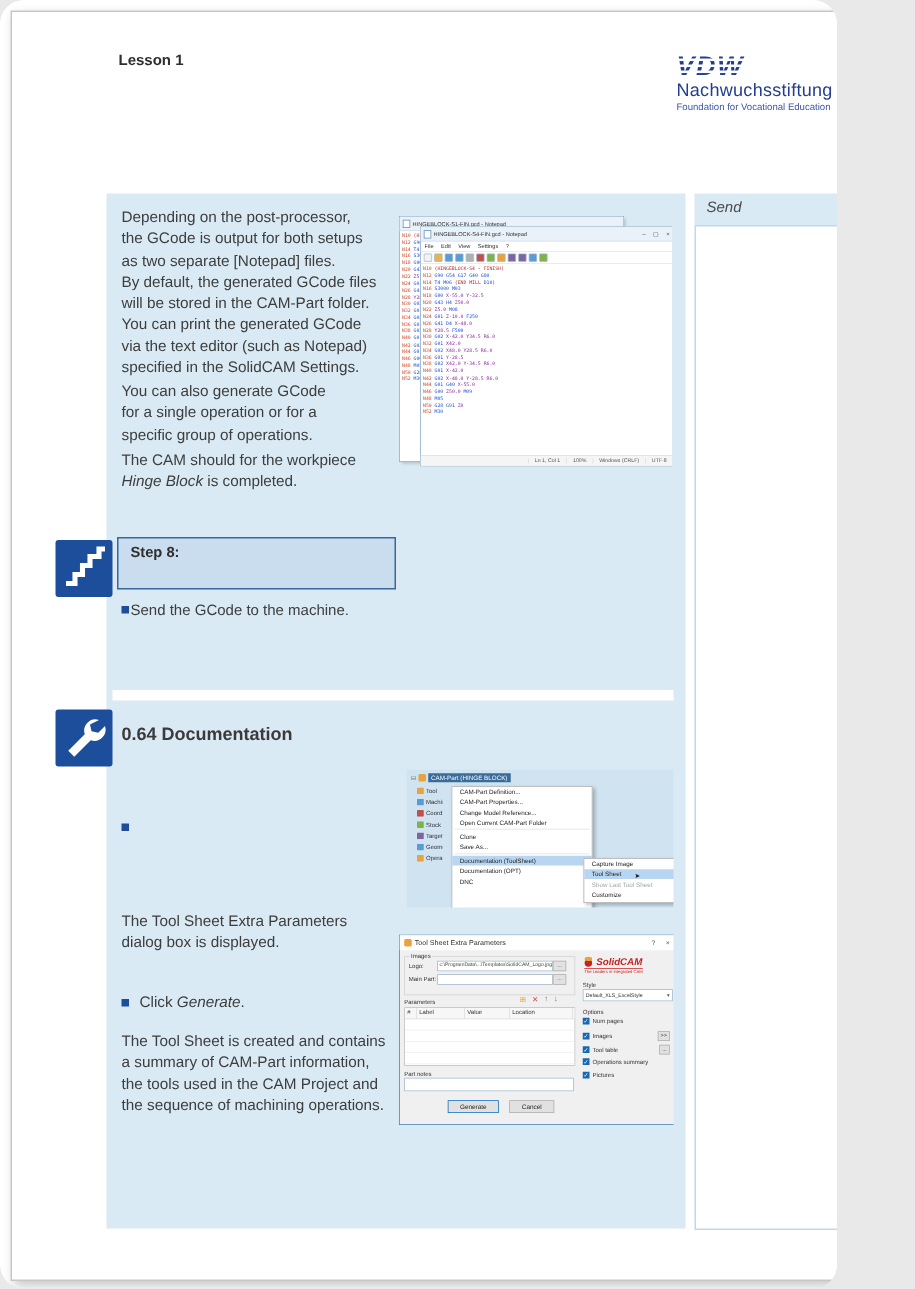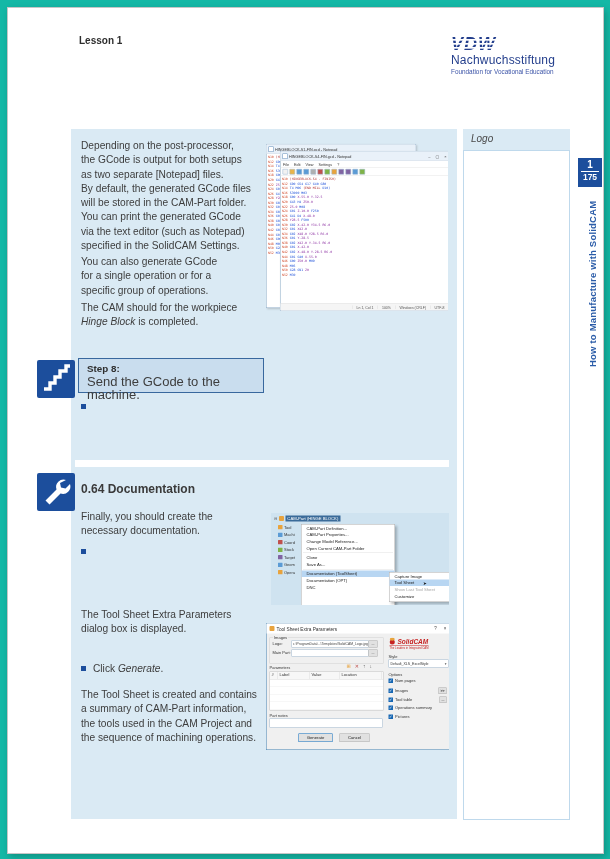--- a/index.html
+++ b/index.html
@@ -1,16 +1,16 @@
 <!DOCTYPE html>
 <html><head>
 <meta charset="utf-8">
 <style>
   html,body{margin:0;padding:0;background:#e9e9e9;font-family:"Liberation Sans",sans-serif;}
-  .stage{position:relative;width:610px;height:859px;background:#14b8a6;overflow:hidden;}
+  .stage{position:relative;width:558px;height:859px;background:#ffffff;overflow:hidden;border-radius:16px;}
   .page{position:absolute;left:7px;top:7px;width:595px;height:845px;background:#ffffff;
         border:1px solid #c6c6c6;box-shadow:2px 3px 7px rgba(0,0,0,.22);}
   .abs{position:absolute;}
   
   .lesson{left:71px;top:27px;font-size:10px;font-weight:bold;color:#2e2e2e;}
   .nach{left:443px;top:45px;font-size:12px;color:#233e8c;letter-spacing:.2px;}
   .foundation{left:443px;top:60px;font-size:6.4px;color:#3d55a8;}
   
   .content-bg{left:63px;top:121px;width:386px;height:690px;background:#daeaf4;}
   .notes-head{left:455px;top:121px;width:107px;height:21px;background:#daeaf4;}
@@ -24,21 +24,21 @@
   
   .p{font-size:10.2px;line-height:14.3px;color:#3d3d3d;white-space:pre-line;}
   .it{font-style:italic;}
   .bullet-sq{width:5px;height:5px;background:#1c4e9c;}
   .heading{font-size:12px;font-weight:bold;color:#3a3a3a;}
   .divider{left:67px;top:452px;width:374px;height:7px;background:#ffffff;}
   .step-icon,.wrench-icon{width:38px;height:38px;background:#1c4e9c;border-radius:2px;}
   .step-box{left:70px;top:350px;width:186px;height:35px;background:#c9ddee;border:1px solid #38689e;
             padding:3px 0 0 8px;box-sizing:border-box;}
   .step-box .sl{font-size:9.8px;font-weight:bold;color:#2e2e2e;display:block;line-height:13px;}
-  .step-box .st{font-size:13px;color:#3d3d3d;display:block;line-height:13px;}
+  .step-box .st{font-size:10px;color:#3d3d3d;display:block;line-height:13px;margin-top:26px;}
   
   .shot{position:absolute;overflow:hidden;}
   .shot .inner{position:relative;width:200%;height:200%;transform:scale(.5);transform-origin:0 0;}
   
   .np-win{position:absolute;background:#fff;border:1px solid #86a7c4;box-shadow:2px 2px 4px rgba(0,0,0,.18);}
   .np-title{height:18px;background:#e9f1f9;border-bottom:1px solid #d4dde6;font-size:7.5px;color:#333;
             display:flex;align-items:center;padding:0 4px;}
   .np-title .tdoc{width:8px;height:9px;background:#fff;border:1px solid #5b87b5;margin-right:3px;}
   .np-btns{margin-left:auto;display:flex;gap:10px;font-size:8px;color:#444;}
   .np-menu{height:13px;border-bottom:1px solid #e4e4e4;font-size:7.5px;color:#333;display:flex;gap:10px;
@@ -109,21 +109,21 @@
     <text x="0" y="16" font-family="Liberation Sans,sans-serif" font-size="18" font-weight="bold" font-style="italic" letter-spacing="1" fill="#233e8c">VDW</text>
     <rect x="0" y="5" width="50" height="1.7" fill="#ffffff"></rect>
     <rect x="0" y="9" width="50" height="1.7" fill="#ffffff"></rect>
     <rect x="0" y="13" width="50" height="1.7" fill="#ffffff"></rect>
   </svg>
   <div class="abs nach">Nachwuchsstiftung</div>
   <div class="abs foundation">Foundation for Vocational Education</div>
 
   <div class="abs content-bg"></div>
   <div class="abs notes-head">
-    <span>Logo</span>
+    <span>Send</span>
   </div>
   <div class="abs notes-body"></div>
   <div class="abs badge">
     <span class="b1">1</span>
     <span class="b2">175</span>
   </div>
   <div class="abs vtitle">How to Manufacture with SolidCAM</div>
 
   <div class="abs p" style="left:73px;top:131px">Depending on the post-processor,
 the GCode is output for both setups
@@ -150,22 +150,20 @@
   </div>
   <div class="abs bullet-sq" style="left:73px;top:396px"></div>
 
   <div class="abs divider"></div>
   <div class="abs wrench-icon" style="left:29px;top:465px">
     <svg width="38" height="38" viewBox="0 0 38 38">
       <path d="M29 7 a7.5 7.5 0 0 0 -9.5 9.5 L8.5 27.5 12.5 31.5 23.5 20.5 a7.5 7.5 0 0 0 9.5 -9.5 L28.5 15.5 24 14.5 23 10z" fill="#ffffff"></path>
     </svg>
   </div>
   <div class="abs heading" style="left:73px;top:474px">0.64 Documentation</div>
-  <div class="abs p" style="left:73px;top:502px">Finally, you should create the
-necessary documentation.</div>
   <div class="abs bullet-sq" style="left:73px;top:541px"></div>
   <div class="abs p" style="left:73px;top:600px">The Tool Sheet Extra Parameters
 dialog box is displayed.</div>
   <div class="abs bullet-sq" style="left:73px;top:658px"></div>
   <div class="abs p" style="left:85px;top:654px"><span>Click </span><span class="it">Generate</span><span>.</span></div>
   <div class="abs p" style="left:73px;top:680px">The Tool Sheet is created and contains
 a summary of CAM-Part information,
 the tools used in the CAM Project and
 the sequence of machining operations.</div>
 

